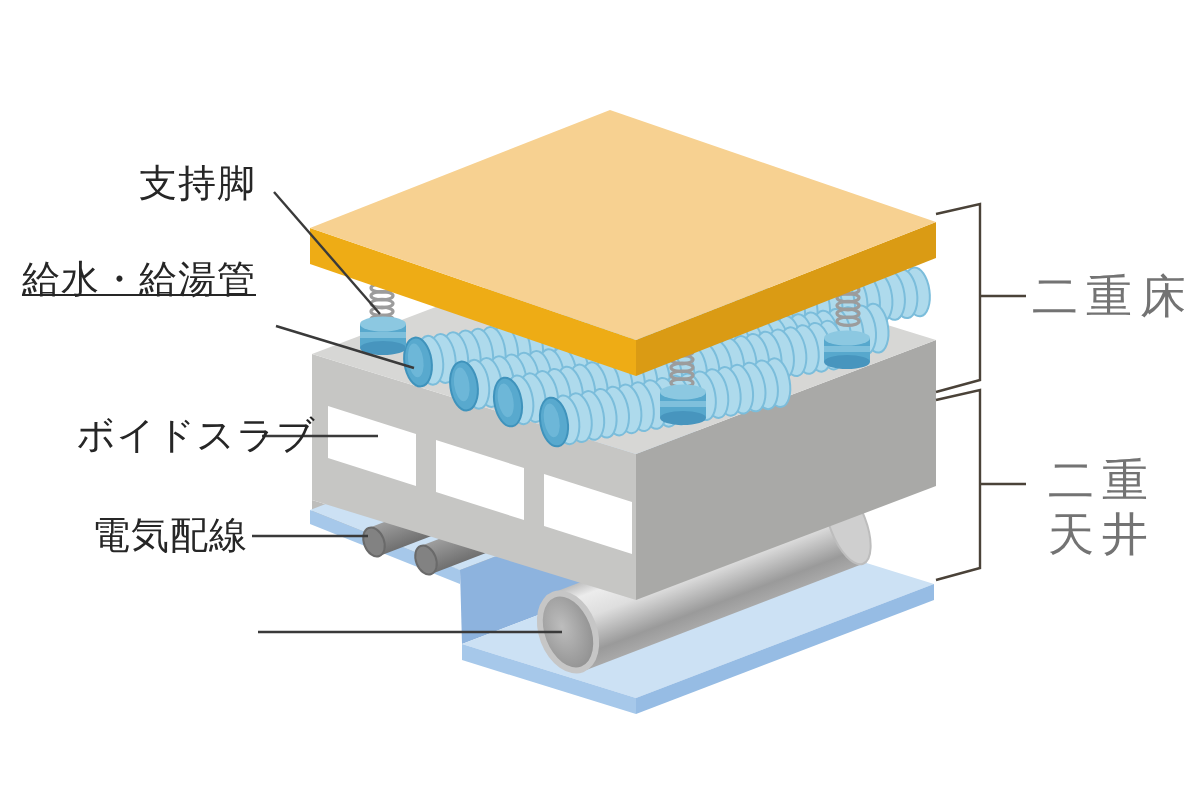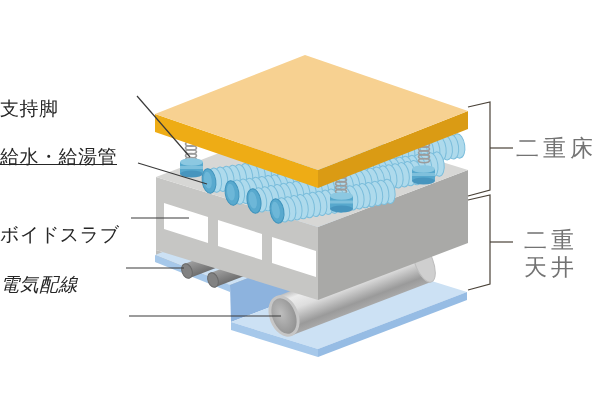--- a/index.html
+++ b/index.html
@@ -1,20 +1,20 @@
 <!DOCTYPE html>
 <html><head>
 <meta charset="utf-8">
 <style>
   html,body{margin:0;padding:0;background:#fff;}
   .stage{position:relative;width:600px;height:403px;background:#fff;overflow:hidden;
          font-family:"Liberation Serif","DejaVu Serif",serif;}
   .stage svg{position:absolute;left:0;top:0;}
   .lbl{position:absolute;color:#262626;font-size:19px;line-height:24px;letter-spacing:.5px;white-space:nowrap;}
-  .lbl.right-align{text-align:left;margin-top:16px;}
+  .lbl.right-align{text-align:right;}
   .lbl-r{position:absolute;color:#737373;font-size:23px;line-height:27px;letter-spacing:4px;white-space:nowrap;}
 </style>
 </head>
 <body>
 
 <div class="stage">
 
 <svg width="600" height="403" viewBox="0 0 600 403">
   <defs>
     <linearGradient id="ductGrad" x1="0" y1="0" x2="0" y2="1">
@@ -287,23 +287,23 @@
     <path d="M490,242 L513,242"></path>
   </g>
 </svg>
 
 <div class="lbl right-align" style="left:0;top:81;width:128px;top:81px;">支持脚</div>
 
 <div class="lbl right-align" style="left:0;top:129px;width:128px;text-decoration:underline;">
   <div>給水・給湯管</div>
 </div>
 
-<div class="lbl right-align" style="left:0;top:207px;width:128px;">ボイドスラブ</div>
-
-<div class="lbl right-align" style="left:0;top:257px;width:124px;font-style:italic;">電気配線</div>
+<div class="lbl right-align" style="left:0;top:207px;width:128px;padding-left:30px;">ボイドスラブ</div>
+
+<div class="lbl right-align" style="left:0;top:257px;width:124px;">電気配線</div>
 
 
 <div class="lbl-r" style="left:516px;top:135px;">二重床</div>
 
 <div class="lbl-r" style="left:524px;top:227px;">
   <div>二重</div>
   <div>天井</div>
 </div>
 
 </div>

